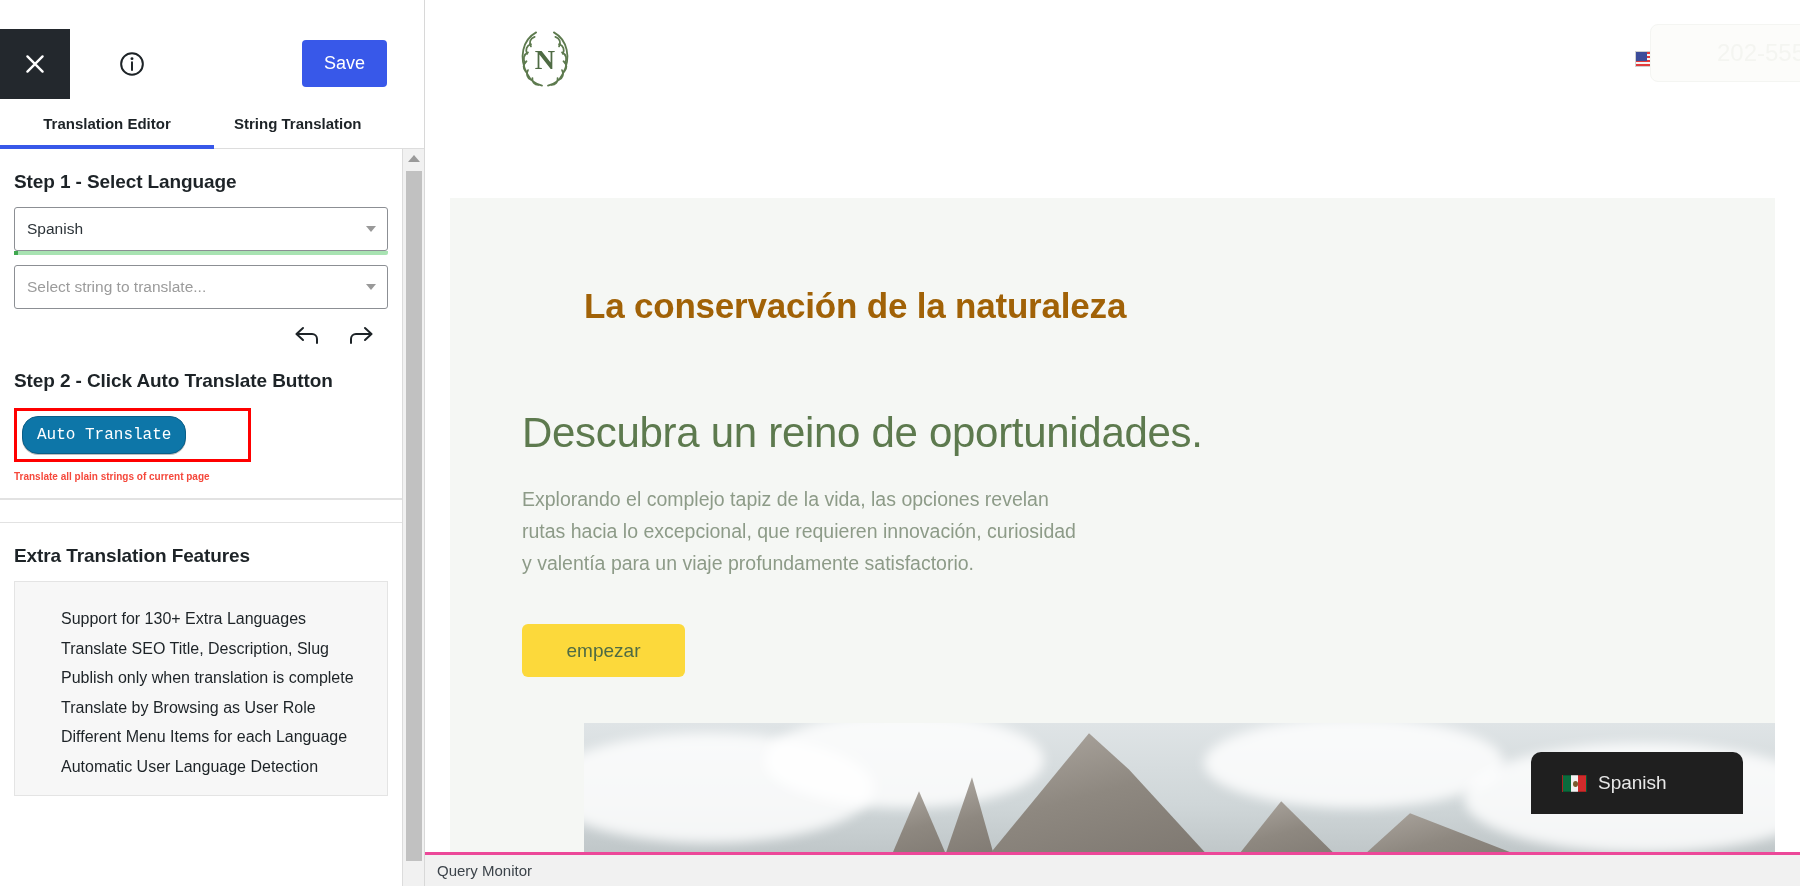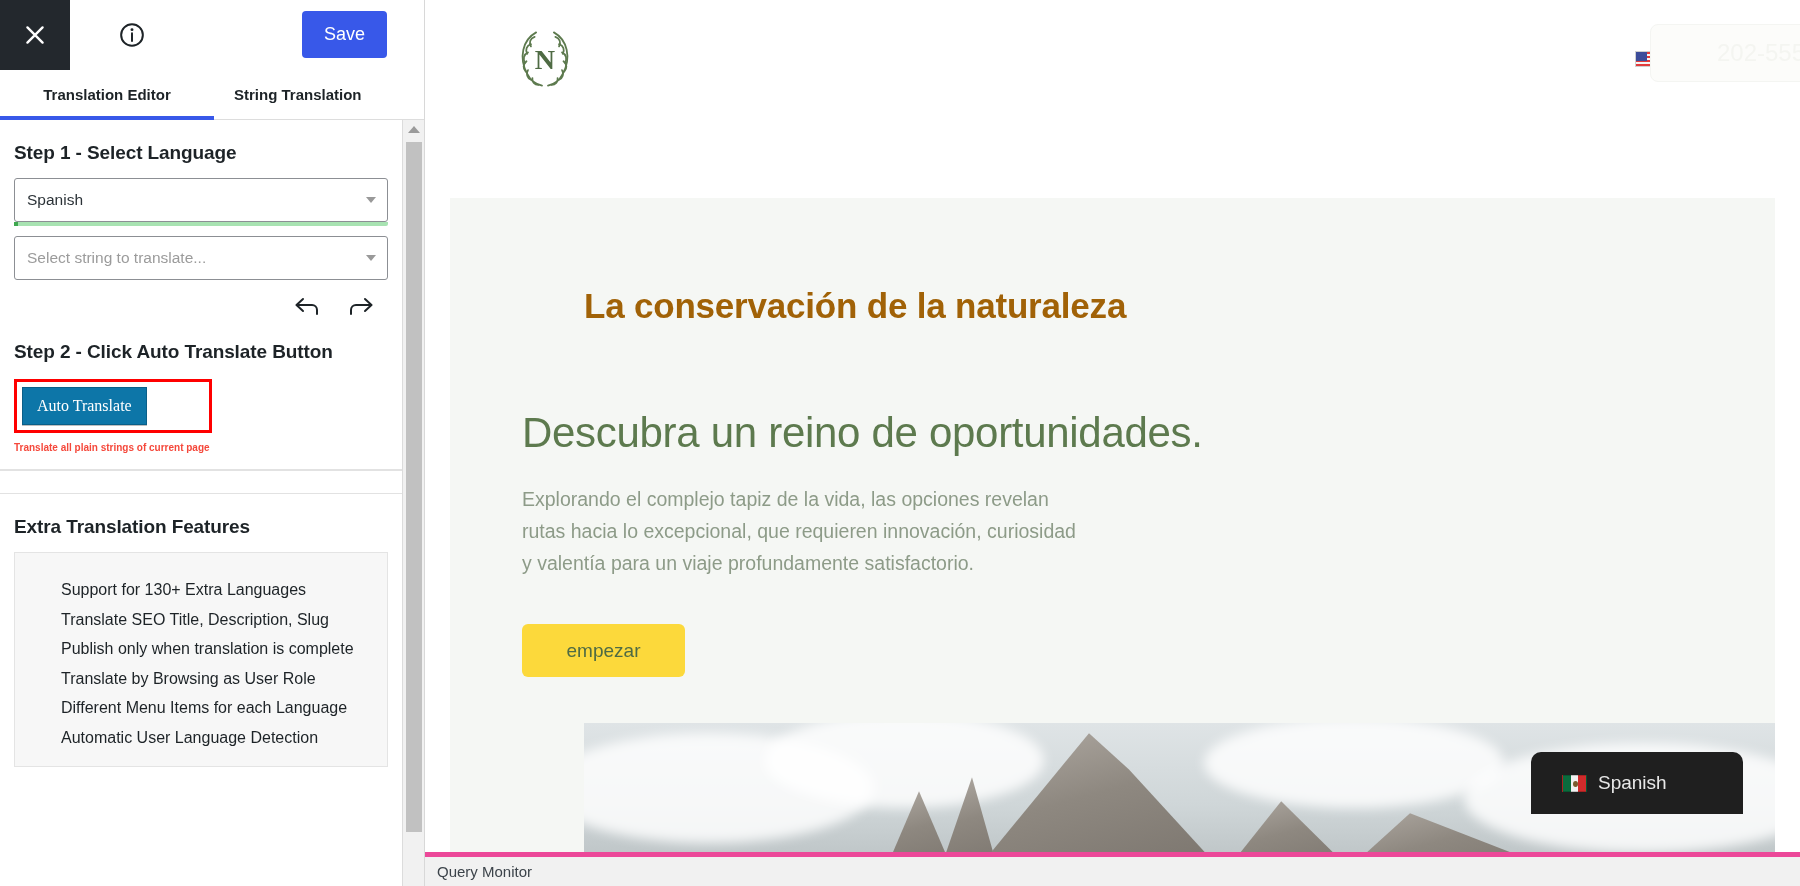--- a/index.html
+++ b/index.html
@@ -14,21 +14,21 @@
   
   .sidebar {
     width: 425px; height: 886px;
     background: #ffffff;
     position: relative;
     display: flex; flex-direction: column;
     border-right: 1px solid #d8d8d8;
   }
   .sb-topbar {
     height: 70px; display: flex; align-items: center;
-    background: #ffffff; position: relative; flex: 0 0 auto;
+    background: #ffffff; position: relative; flex: 0 0 auto; margin-top: 29px;
   }
   .close-btn {
     width: 70px; height: 70px; background: #23282d;
     display: flex; align-items: center; justify-content: center;
     cursor: pointer;
   }
   .close-btn svg { width: 26px; height: 26px; }
   .info-btn {
     margin-left: 45px; width: 34px; height: 34px;
     display: flex; align-items: center; justify-content: center; cursor: pointer;
@@ -98,22 +98,22 @@
     padding: 10px 14px 0 0; width: 374px;
   }
   .undo-redo span { cursor: pointer; display: inline-flex; }
 
   .auto-translate-wrap {
     display: inline-block; border: 3px solid #ff0000;
     padding: 5px 62px 5px 5px; margin-top: 2px; margin-left: 0;
   }
   .auto-translate-btn {
     background: #0d76a8; color: #fff; border: 1px solid #0a5f88;
-    border-radius: 0; font-size: 16px; padding: 9px 14px;
-    cursor: pointer; font-family: Liberation Serif, serif;
+    border-radius: 16px; font-size: 16px; padding: 9px 14px;
+    cursor: pointer; font-family: Liberation Mono, monospace;
     box-shadow: 0 1px 0 rgba(0,0,0,.25);
   }
   .helper-red {
     color: #f5483b; font-size: 10px; font-weight: bold;
     margin-top: 9px; margin-bottom: 2px;
   }
   .divider { height: 1px; background: #e2e2e2; width: 100%; }
 
   .features-box {
     border: 1px solid #e4e4e4; background: #f7f7f7;
@@ -245,21 +245,21 @@
     width: 25px; height: 17px; display: inline-block;
     background: linear-gradient(to right, #0a6b3d 0 33.3%, #f2f2f2 33.3% 66.6%, #d02b2b 66.6% 100%);
     position: relative; border: 1px solid rgba(0,0,0,.2);
   }
   .flag-mx::after {
     content:""; position:absolute; left:10px; top:5px; width:5px; height:6px;
     background:#7a5c2e; border-radius:50%;
   }
 
   .qm-bar {
-    height: 34px; background: #f1f1f1; border-top: 5px solid #ec4899;
+    height: 34px; background: #f1f1f1; border-top: 3px solid #ec4899;
     display: flex; align-items: center; padding-left: 12px;
     font-size: 15px; color: #3c434a; flex: 0 0 auto;
     position: relative; z-index: 6; cursor: pointer;
   }
 </style>
 </head>
 <body>
 
 <div class="app">
 

